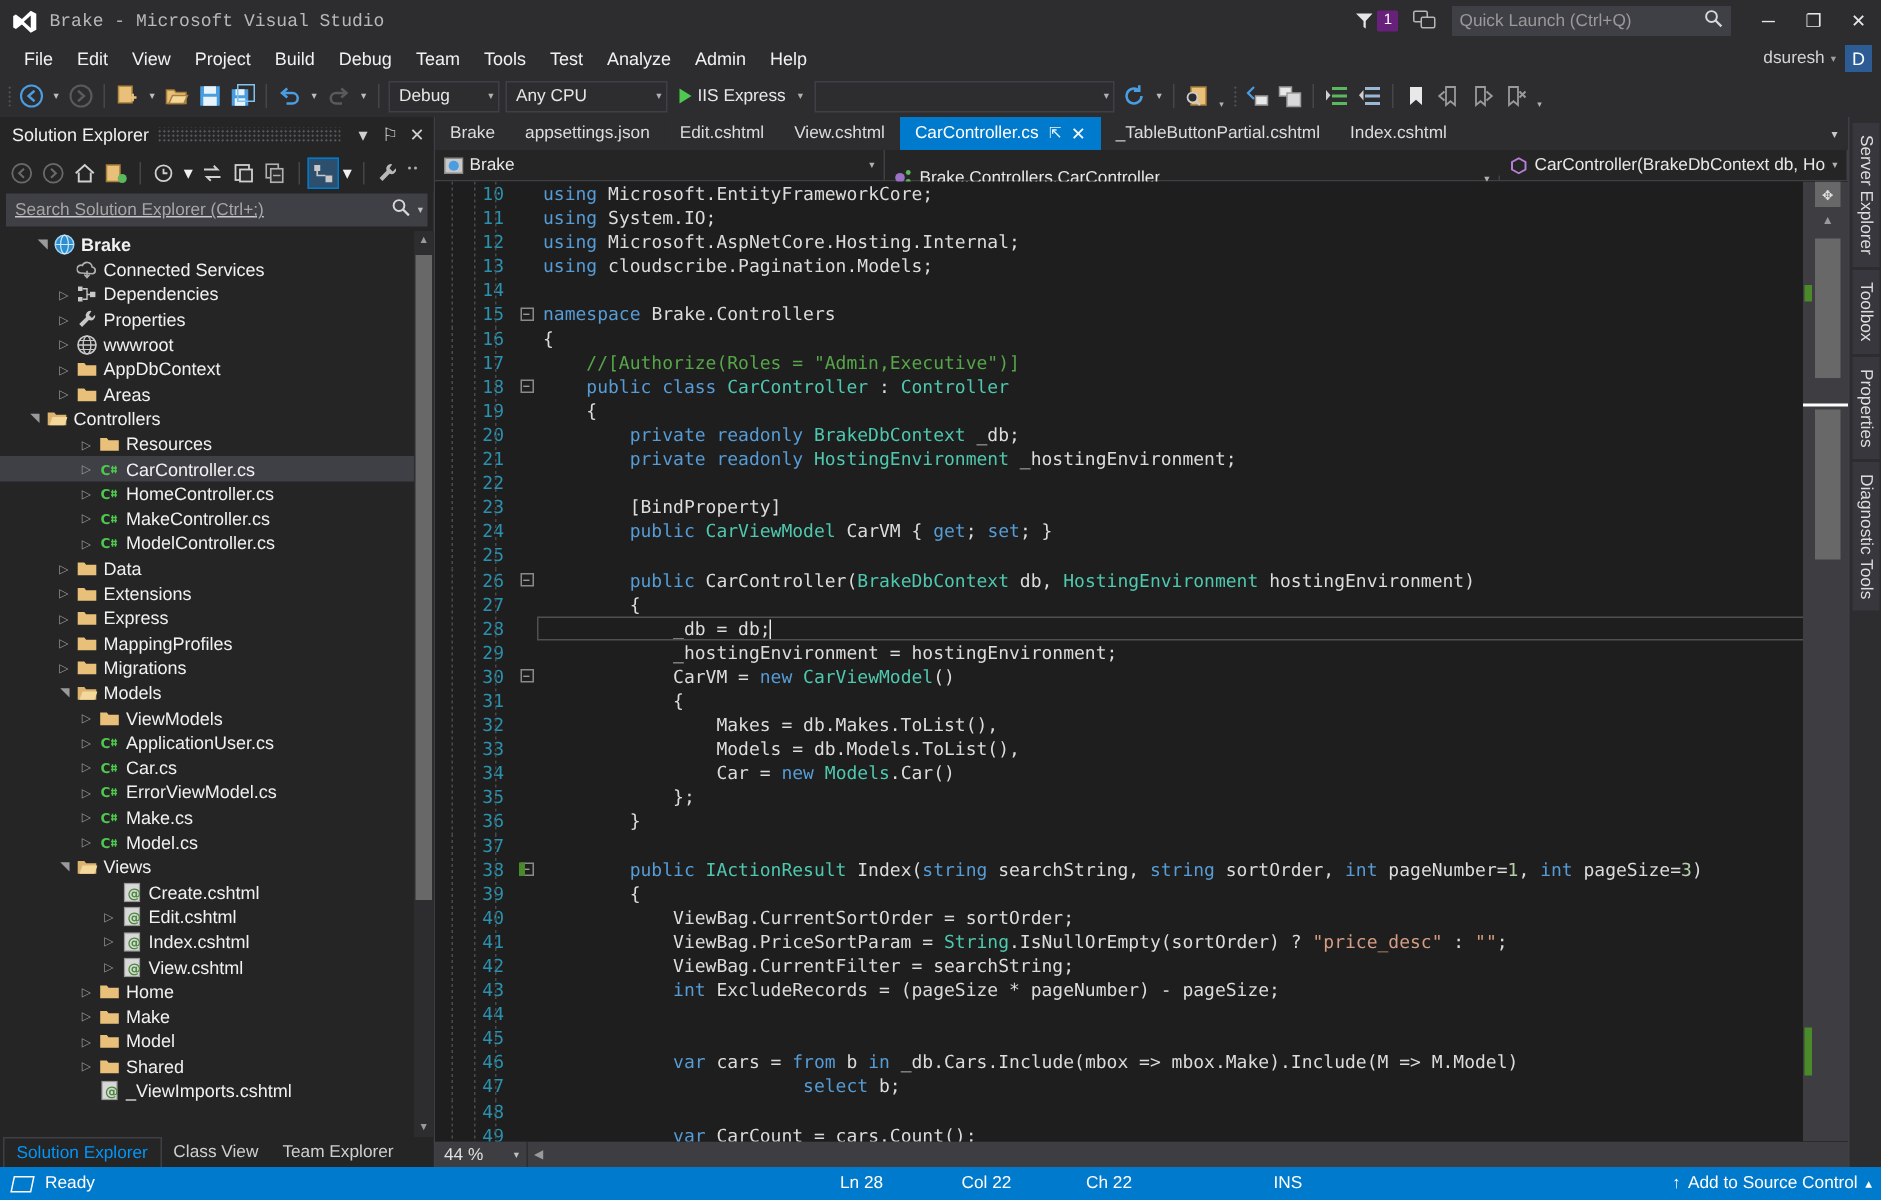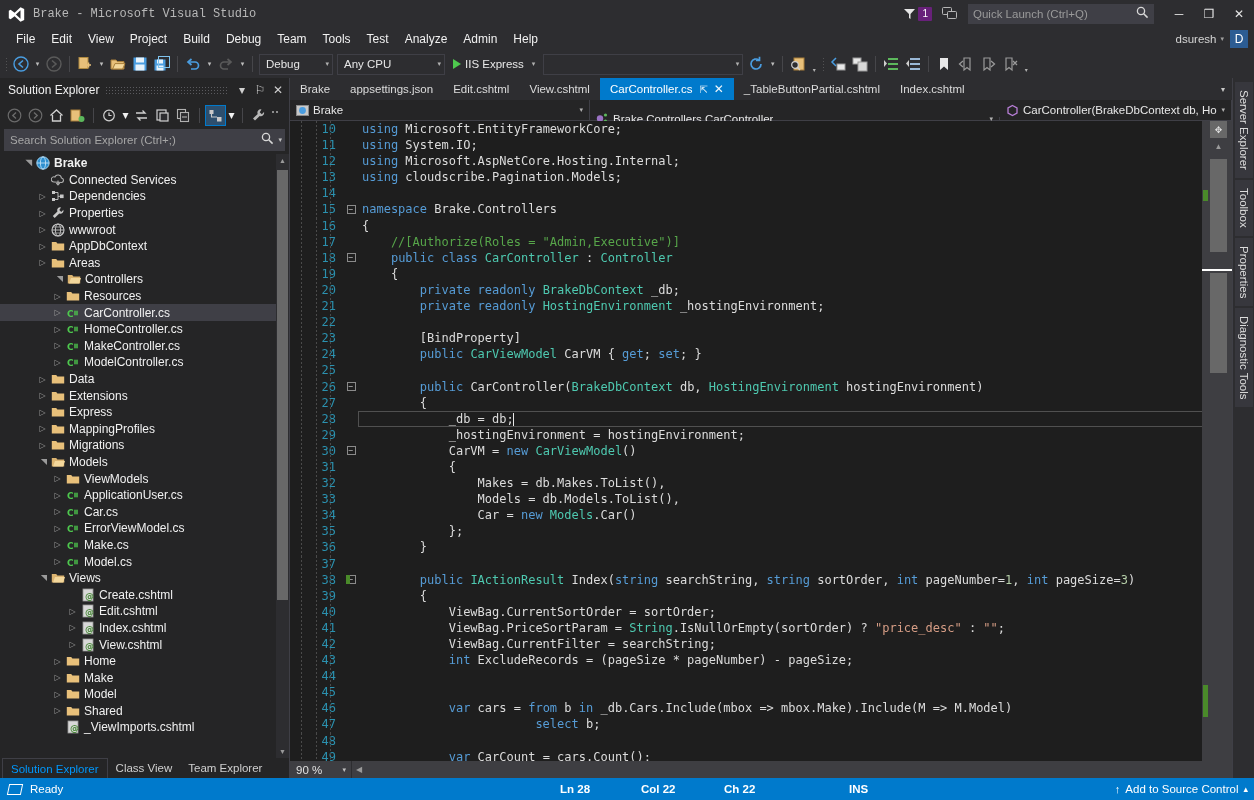--- a/index.html
+++ b/index.html
@@ -117,21 +117,21 @@
   }
   .se-tb { width: 21px; height: 21px; display: flex; align-items: center; justify-content: center; }
   .se-tb.active { border: 1px solid #007acc; background: #2d4f6e; }
   .se-tb-sep { width: 1px; height: 15px; background: #46464a; margin: 0 5px; }
   .se-search {
     height: 22px; flex: 0 0 22px; margin: 1px 4px 3px 4px;
     background: #3f3f46; display: flex; align-items: center; padding: 0 3px 0 6px;
   }
   .se-search input {
     flex: 1; background: transparent; border: none; outline: none; color: #c8c8c8;
-    font-size: 11.5px; font-family: "Liberation Sans", sans-serif;
+    font-size: 11.5px; font-family: "Liberation Sans", sans-serif; text-decoration: underline;
   }
   .se-search input::placeholder { color: #a6a6a6; }
   .tree {
     flex: 1; overflow: hidden; position: relative; background: #252526; padding-top: 1px;
   }
   .tree-scroll { position: absolute; right: 0; top: 0; bottom: 0; width: 13px; background: #2d2d30; }
   .tree-thumb { position: absolute; left: 1px; width: 11px; background: #686868; }
   .tree-arrow-up, .tree-arrow-dn { position: absolute; left: 0; width: 13px; height: 13px;
     display: flex; align-items: center; justify-content: center; color: #9a9a9a; font-size: 7px; }
   .tree-arrow-up { top: 0; } .tree-arrow-dn { bottom: 0; }
@@ -261,21 +261,21 @@
     padding: 8px 3px; margin-bottom: 2px; white-space: nowrap; background: #37373d;
   }
 
   
   .statusbar {
     height: 22px; flex: 0 0 22px; background: #007acc; display: flex; align-items: center;
     color: #fff; font-size: 11.5px; position: relative;
   }
   .sb-left { display: flex; align-items: center; padding-left: 8px; gap: 8px; }
   .sb-icon { width: 14px; height: 11px; border: 1px solid #fff; transform: skewX(-12deg); }
-  .sb-cell { position: absolute; font-weight: bold; }
+  .sb-cell { position: absolute; }
   .sb-right { position: absolute; right: 6px; display: flex; align-items: center; gap: 5px; }
   .sb-uparrow { font-size: 11px; }
 </style>
 </head>
 <body>
 
 <div class="app">
 
   <div class="titlebar">
     <div class="vs-logo">
@@ -646,21 +646,21 @@
             </div>
             <div class="node" style="padding-left: 36px;">
               <span class="expander">▷</span>
               <span class="node-icon">
                 <svg width="14" height="14" viewBox="0 0 14 14">
                   <path d="M0.8 3 h4.4 l1.2 1.5 h6.8 v7 H0.8 Z" fill="#e8c07a"></path>
                 </svg>
               </span>
               <span class="node-label">Areas</span>
             </div>
-            <div class="node" style="padding-left: 52px;">
+            <div class="node" style="padding-left: 16px;">
               <span class="expander" style="transform: rotate(-90deg);">◢</span>
               <span class="node-icon">
                 <svg width="14" height="14" viewBox="0 0 14 14">
                   <path d="M0.8 3 h4.4 l1.2 1.5 h6.8 v7 H0.8 Z" fill="#dcb470"></path>
                   <path d="M2 11.5 L4 6 H14 L12 11.5 Z" fill="#f3d79b"></path>
                 </svg>
               </span>
               <span class="node-label">Controllers</span>
             </div>
             <div class="node" style="padding-left: 51px;">
@@ -1007,21 +1007,21 @@
           <div class="sc-thumb" style="top:38px;height:93px;"></div>
           <div class="sc-green" style="top:69px;height:11px;"></div>
           <div class="sc-marker-line" style="top:148px;"></div>
           <div class="sc-thumb" style="top:152px;height:100px;"></div>
           <div class="sc-green" style="bottom:44px;height:32px;"></div>
         </div>
       </div>
 
       <div class="hscroll">
         <div class="zoom-combo">
-          <span>90 %</span>
+          <span>44 %</span>
           <span class="zc-caret">▾</span>
         </div>
         <div class="hs-left">◀</div>
       </div>
     </div>
 
     <div class="right-rail">
       <div class="vtab">Server Explorer</div>
       <div class="vtab">Toolbox</div>
       <div class="vtab">Properties</div>

